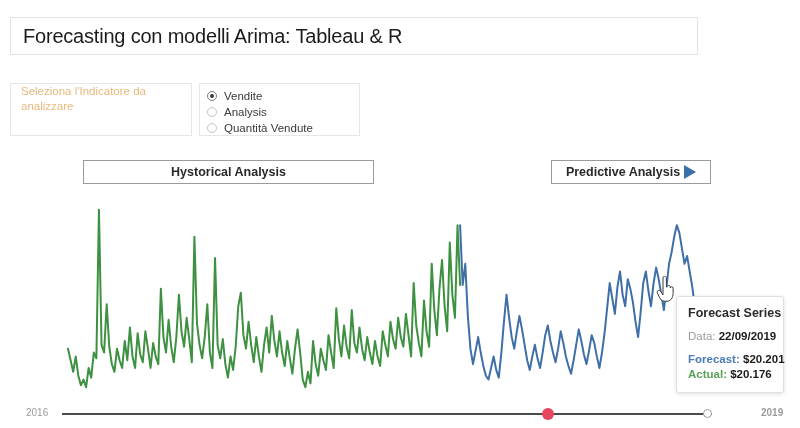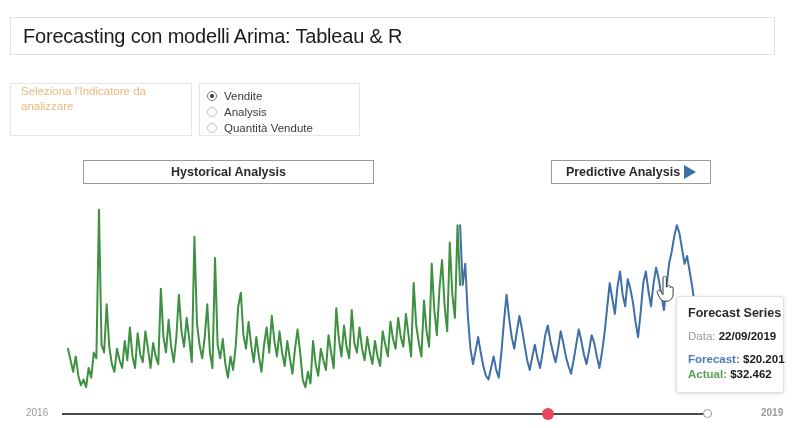--- a/index.html
+++ b/index.html
@@ -14,21 +14,21 @@
     overflow: hidden;
     font-family: "Liberation Sans", sans-serif;
     -webkit-font-smoothing: antialiased;
   }
 
   
   #title-box {
     position: absolute;
     left: 10px;
     top: 17px;
-    width: 765px;
+    width: 688px;
     height: 38px;
     border: 1px solid #e2e2e2;
     background: #fff;
     box-sizing: border-box;
     display: flex;
     align-items: center;
   }
   #title-text {
     font-size: 20px;
     color: #1c1c1c;
@@ -309,21 +309,21 @@
   <div class="tt-row" id="tt-data-row">
     <span class="tt-key-data">Data:</span>
     <span class="tt-val">22/09/2019</span>
   </div>
   <div class="tt-row">
     <span class="tt-key-forecast">Forecast:</span>
     <span class="tt-val">$20.201</span>
   </div>
   <div class="tt-row">
     <span class="tt-key-actual">Actual:</span>
-    <span class="tt-val">$32.462</span>
+    <span class="tt-val">$20.176</span>
   </div>
 </div>
 
 <div id="slider-area">
   <span id="slider-year-start">2016</span>
   <div id="slider-track"></div>
   <div id="slider-handle-red"></div>
   <div id="slider-handle-end"></div>
   <span id="slider-year-end">2019</span>
 </div>

